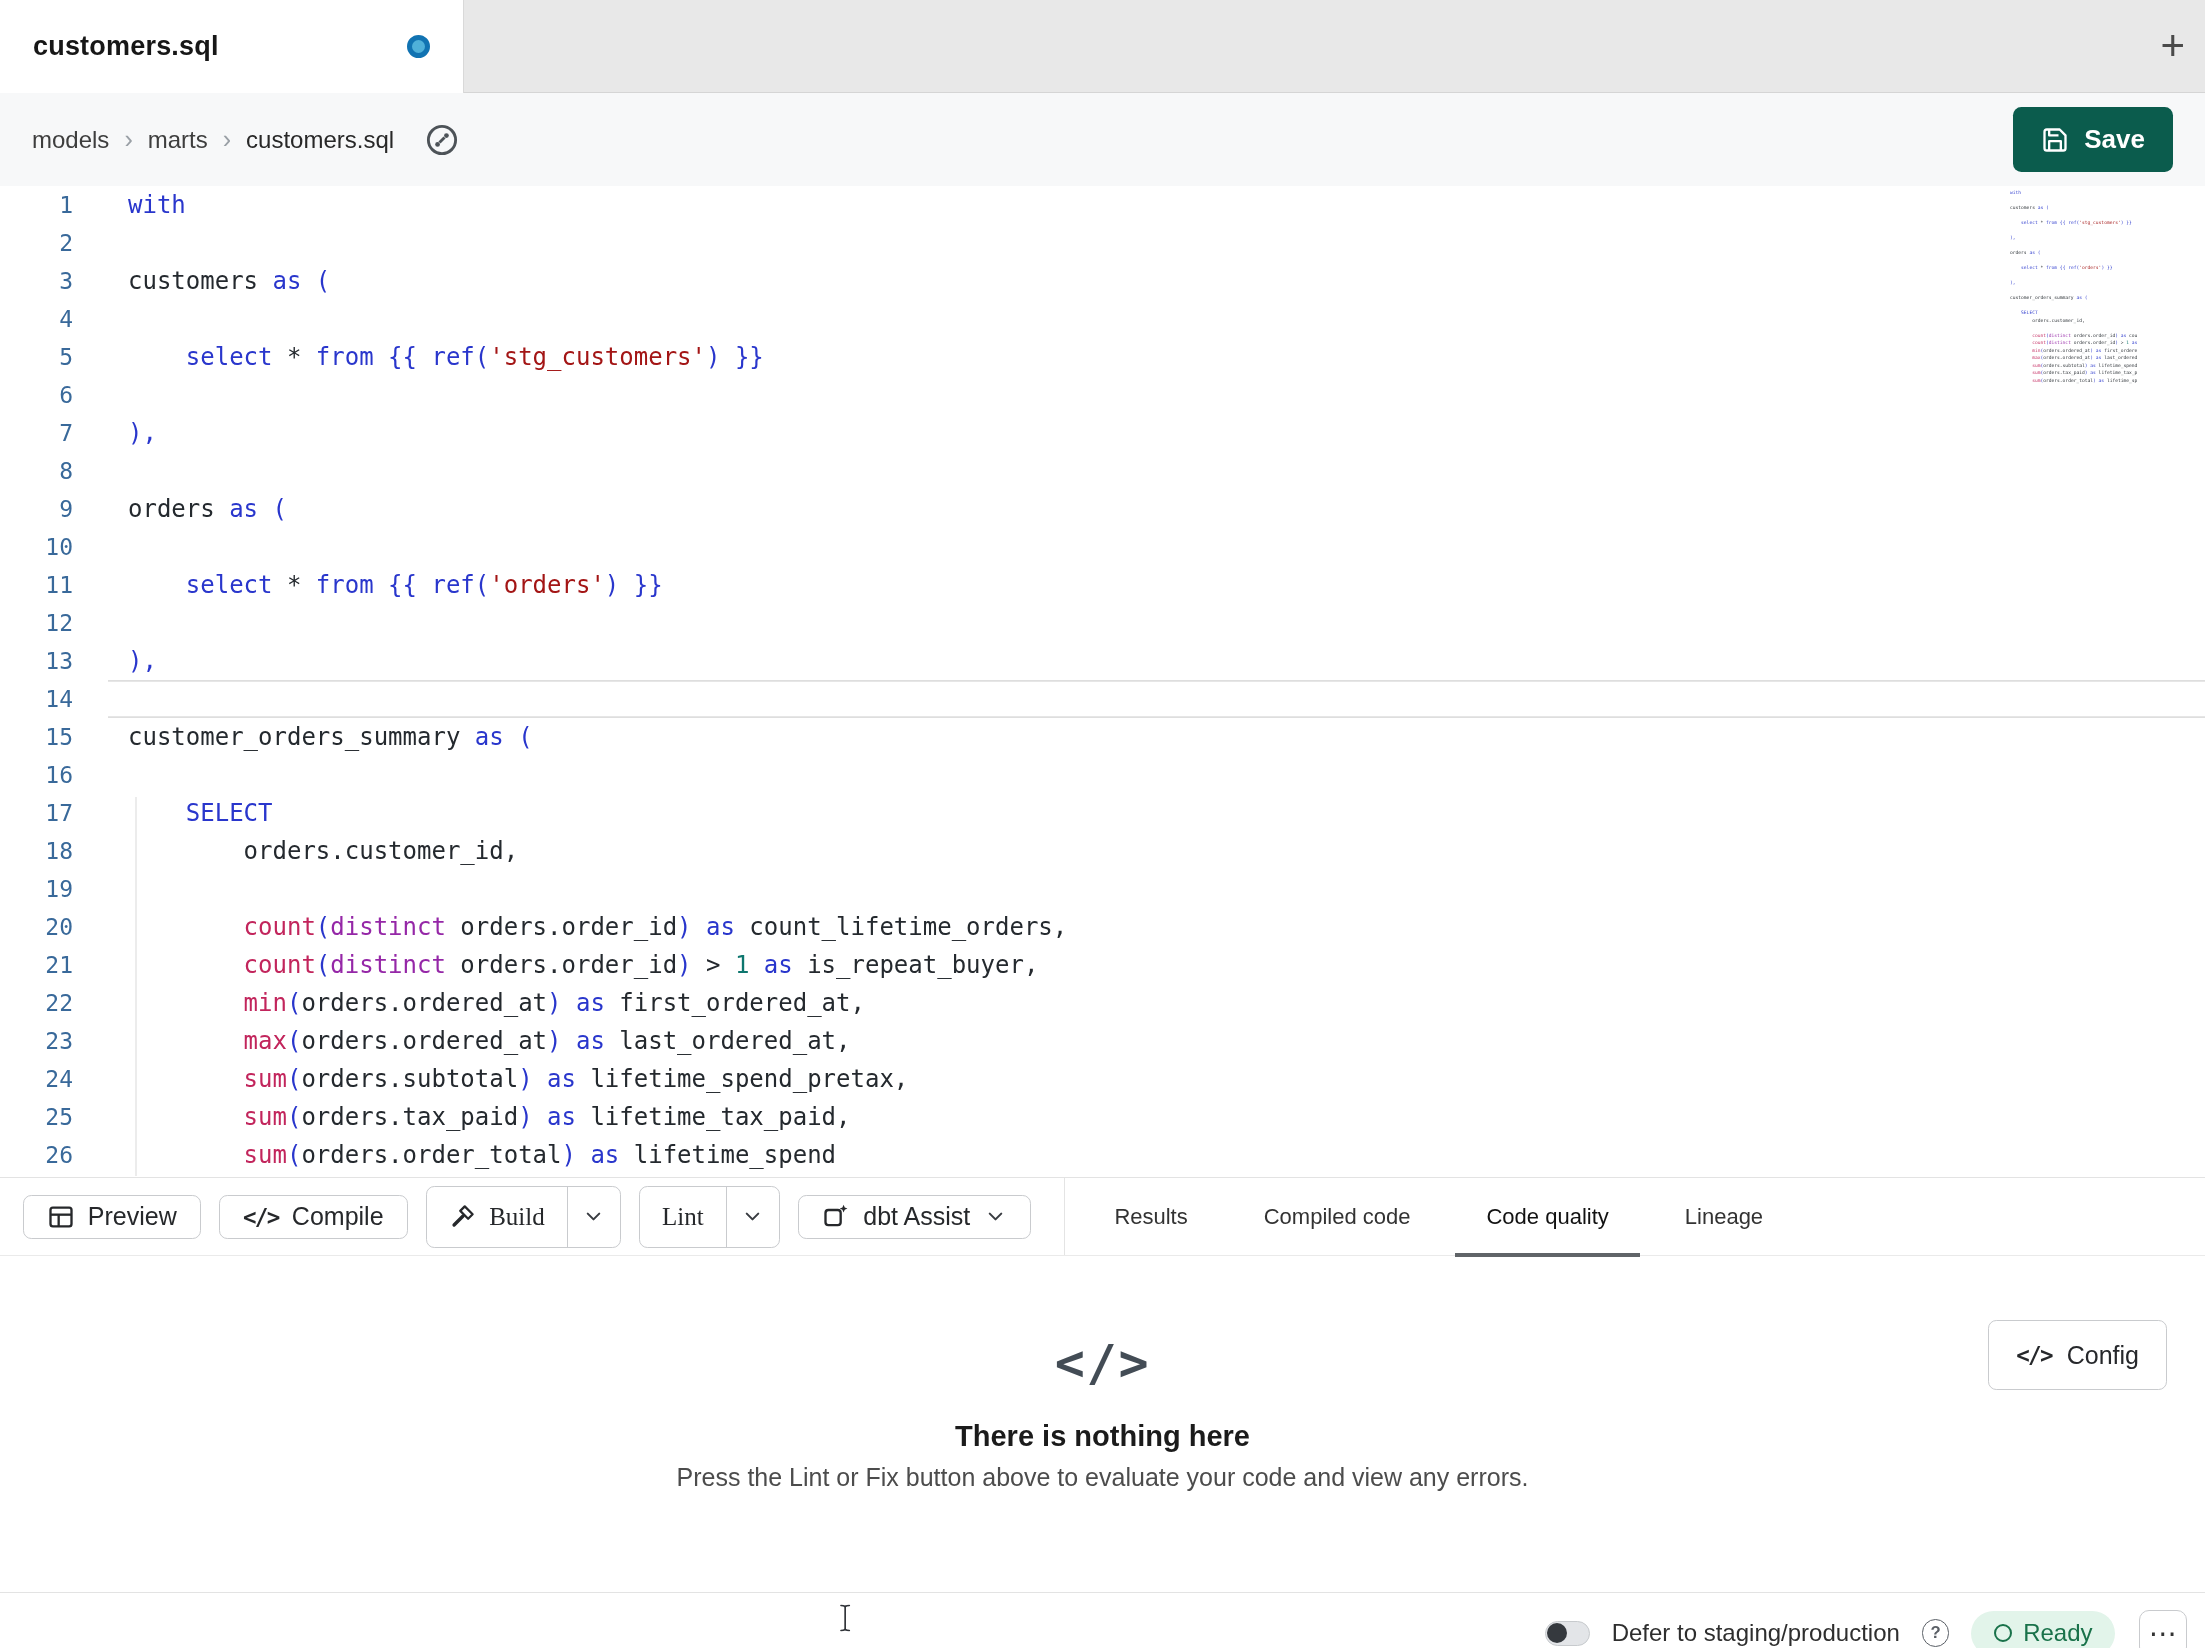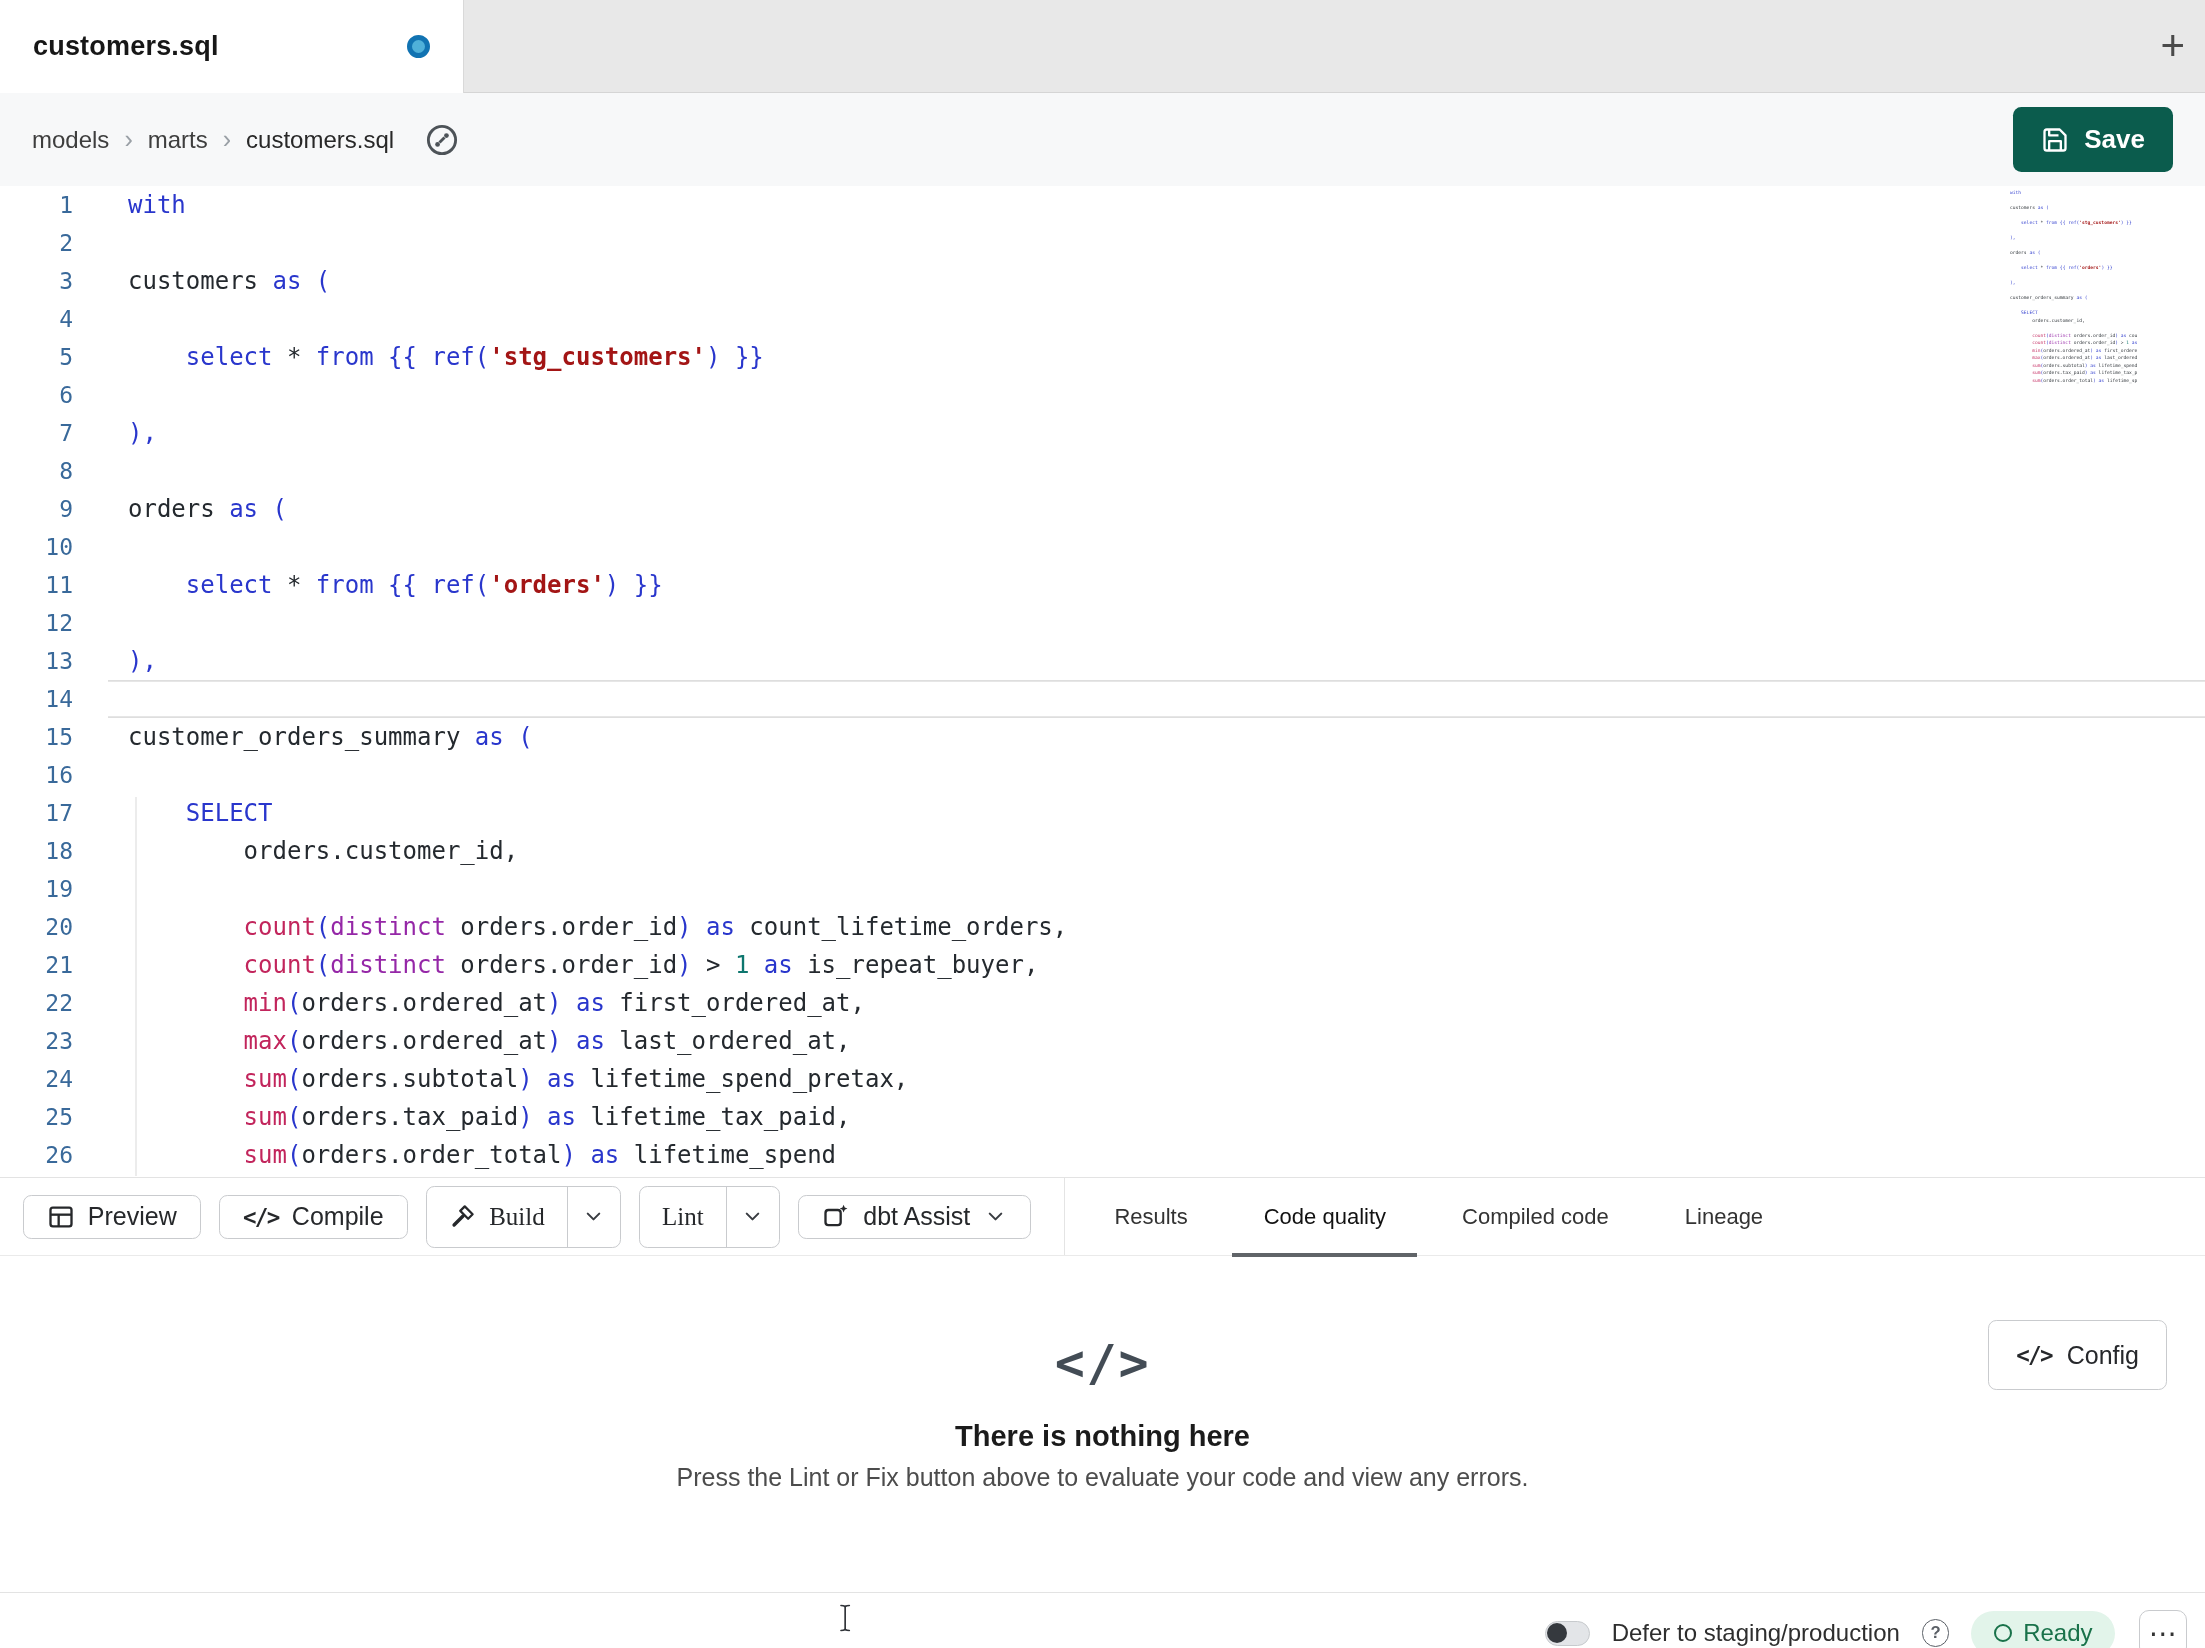--- a/index.html
+++ b/index.html
@@ -25,21 +25,21 @@
   
   .editor { position:absolute; top:186px; left:0; right:0; height:991px; background:#fff; overflow:hidden; }
   .code-area { font-family:"DejaVu Sans Mono", monospace; font-size:24px; }
   .code-row { display:flex; height:38px; line-height:38px; white-space:pre; }
   .ln { flex:none; width:108px; padding-right:35px; text-align:right; color:#39699a; font-size:23px; }
   .code { flex:1; padding-left:20px; color:#24292e; }
   .code-row.active .code { box-shadow: inset 0 1.7px 0 #dedede, inset 0 -1.7px 0 #dedede; }
   .tk-k { color:#2936cc; }
   .tk-f { color:#c2255c; }
   .tk-m { color:#9527a7; }
-  .tk-s { color:#a31515;font-weight:bold; }
+  .tk-s { color:#a31515; }
   .tk-n { color:#0d766e; }
   .tk-t { color:#24292e; }
   .indent-guide { position:absolute; left:135px; top:611px; width:1.7px; height:379px; background:#ececec; }
   .minimap { position:absolute; top:3.3px; right:68px; width:127px; font-family:"DejaVu Sans Mono", monospace; font-size:4.6px; line-height:7.5px; overflow:hidden; opacity:.95; cursor:pointer; }
   .mm-line { white-space:pre; height:7.5px; overflow:hidden; }
 
   
   .toolbar { position:absolute; top:1177px; left:0; right:0; height:79px; background:#fff; border-top:0.8px solid #e3e3e3; border-bottom:0.8px solid #eaeaea; display:flex; align-items:center; padding:0 22.5px; }
   .tb-btn { flex:none; display:flex; align-items:center; gap:13.3px; height:44px; background:#fff; border:0.8px solid #c9cbce; border-radius:8.3px; padding:0 23px; font-size:25px; color:#26282b; font-family:inherit; margin-right:18.3px; cursor:pointer; }
   .tb-split { flex:none; display:flex; align-items:stretch; height:62px; border:0.8px solid #c9cbce; border-radius:8.3px; overflow:hidden; margin-right:18.3px; background:#fff; }
@@ -222,22 +222,22 @@
       <span>dbt Assist</span>
       <svg width="23" height="23" viewBox="0 0 24 24" fill="none" stroke="#3a3d42" stroke-width="2.2" stroke-linecap="round" stroke-linejoin="round">
           <path d="M6 9l6 6 6-6"></path>
         </svg>
     </button>
 
     <div class="tb-divider"></div>
 
     <div class="panel-tabs">
         <div class="ptab">Results</div>
+        <div class="ptab">Compiled code</div>
         <div class="ptab active">Code quality</div>
-        <div class="ptab">Compiled code</div>
         <div class="ptab">Lineage</div>
       </div>
   </div>
 
   <div class="results">
     <button class="config-btn">
       <span class="code-glyph">&lt;/&gt;</span>
       <span>Config</span>
     </button>
     <div class="empty">

